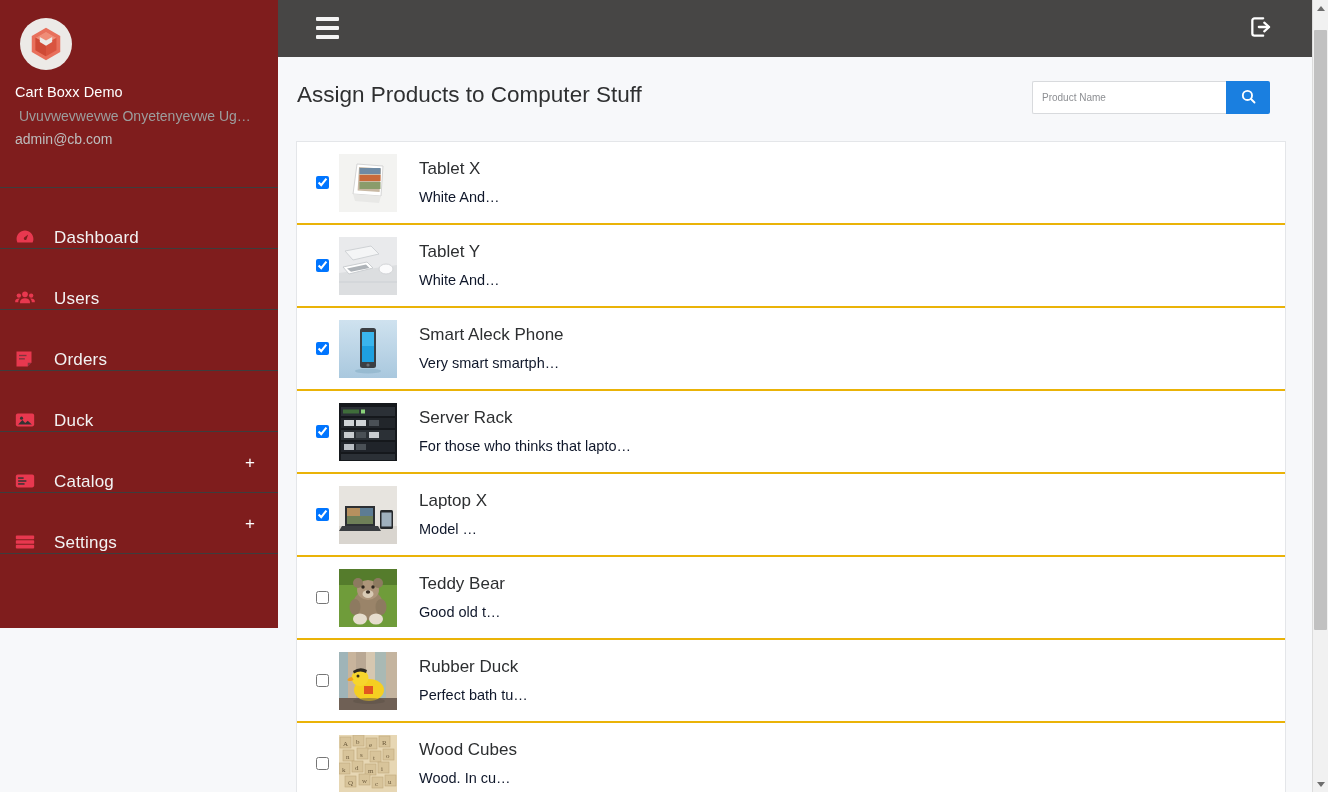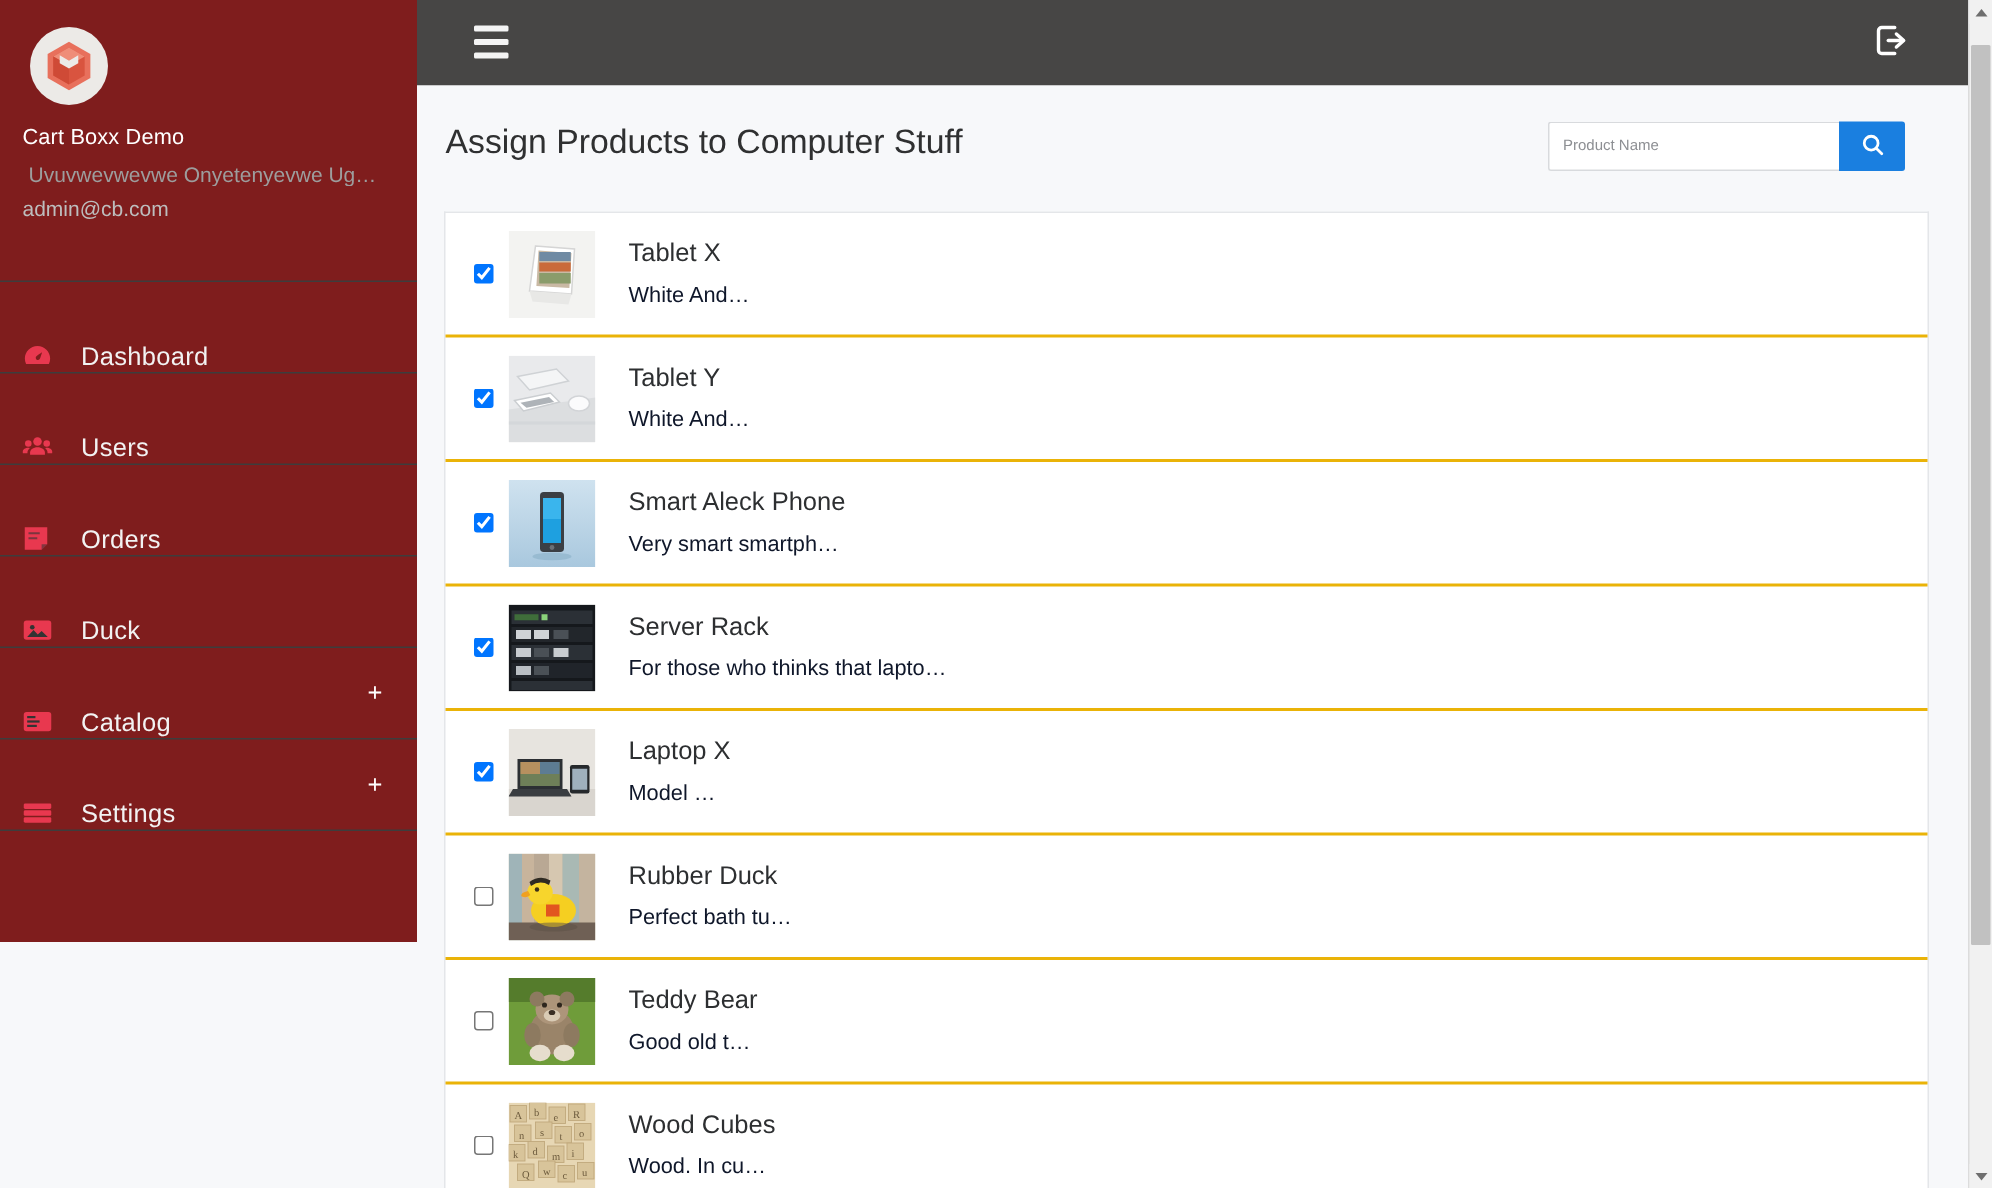--- a/index.html
+++ b/index.html
@@ -425,66 +425,66 @@
         <div class="row-text">
           <div class="row-title">Laptop X</div>
           <div class="row-desc">Model …</div>
         </div>
       </div>
 
       <div class="product-row">
         <input class="row-check" type="checkbox" style="">
         <div class="row-thumb">
           <svg viewBox="0 0 58 58">
+            <rect width="58" height="58" fill="#6f9c3a"></rect>
+            <rect x="0" y="0" width="58" height="16" fill="#557c2c"></rect>
+            <ellipse cx="29" cy="36" rx="15" ry="15" fill="#9a8469"></ellipse>
+            <ellipse cx="29" cy="21" rx="11" ry="10" fill="#ad957a"></ellipse>
+            <circle cx="19" cy="14" r="5" fill="#8d7a60"></circle>
+            <circle cx="39" cy="14" r="5" fill="#8d7a60"></circle>
+            <ellipse cx="29" cy="25" rx="5.5" ry="4" fill="#d9cbb5"></ellipse>
+            <ellipse cx="29" cy="23" rx="2.2" ry="1.7" fill="#3a2f24"></ellipse>
+            <circle cx="24" cy="18" r="1.7" fill="#2e261d"></circle>
+            <circle cx="34" cy="18" r="1.7" fill="#2e261d"></circle>
+            <ellipse cx="16" cy="38" rx="5.5" ry="8" fill="#8d7a60"></ellipse>
+            <ellipse cx="42" cy="38" rx="5.5" ry="8" fill="#8d7a60"></ellipse>
+            <ellipse cx="21" cy="50" rx="7" ry="5.5" fill="#e6ddcd"></ellipse>
+            <ellipse cx="37" cy="50" rx="7" ry="5.5" fill="#e6ddcd"></ellipse>
+          </svg>
+        </div>
+        <div class="row-text">
+          <div class="row-title">Teddy Bear</div>
+          <div class="row-desc">Good old t…</div>
+        </div>
+      </div>
+
+      <div class="product-row">
+        <input class="row-check" type="checkbox" style="">
+        <div class="row-thumb">
+          <svg viewBox="0 0 58 58">
             <rect width="58" height="58" fill="#cdbba6"></rect>
             <rect x="0" y="0" width="9" height="58" fill="#9fb4b8"></rect>
             <rect x="9" y="0" width="8" height="58" fill="#c8b49c"></rect>
             <rect x="17" y="0" width="10" height="58" fill="#b9a894"></rect>
             <rect x="27" y="0" width="9" height="58" fill="#d6c7b0"></rect>
             <rect x="36" y="0" width="11" height="58" fill="#a9b9b4"></rect>
             <rect x="47" y="0" width="11" height="58" fill="#c4b49f"></rect>
             <rect x="0" y="46" width="58" height="12" fill="#6f6055"></rect>
             <ellipse cx="30" cy="38" rx="15" ry="11" fill="#f5cf21"></ellipse>
             <ellipse cx="21" cy="26" rx="8.5" ry="8" fill="#f7d52c"></ellipse>
             <path d="M13 25 q-5 1 -4.5 3.5 q4 1.5 6 -.8z" fill="#f0a020"></path>
             <circle cx="19" cy="24" r="1.5" fill="#3a2f18"></circle>
             <path d="M14 19 q7-5 14-1 l-1 3 q-6-3.5-12 .6z" fill="#2f2a22"></path>
             <rect x="25" y="34" width="9" height="8" fill="#e2561f"></rect>
             <ellipse cx="30" cy="49" rx="16" ry="3" fill="#5c4f45" opacity=".5"></ellipse>
           </svg>
         </div>
         <div class="row-text">
           <div class="row-title">Rubber Duck</div>
           <div class="row-desc">Perfect bath tu…</div>
-        </div>
-      </div>
-
-      <div class="product-row">
-        <input class="row-check" type="checkbox" style="">
-        <div class="row-thumb">
-          <svg viewBox="0 0 58 58">
-            <rect width="58" height="58" fill="#6f9c3a"></rect>
-            <rect x="0" y="0" width="58" height="16" fill="#557c2c"></rect>
-            <ellipse cx="29" cy="36" rx="15" ry="15" fill="#9a8469"></ellipse>
-            <ellipse cx="29" cy="21" rx="11" ry="10" fill="#ad957a"></ellipse>
-            <circle cx="19" cy="14" r="5" fill="#8d7a60"></circle>
-            <circle cx="39" cy="14" r="5" fill="#8d7a60"></circle>
-            <ellipse cx="29" cy="25" rx="5.5" ry="4" fill="#d9cbb5"></ellipse>
-            <ellipse cx="29" cy="23" rx="2.2" ry="1.7" fill="#3a2f24"></ellipse>
-            <circle cx="24" cy="18" r="1.7" fill="#2e261d"></circle>
-            <circle cx="34" cy="18" r="1.7" fill="#2e261d"></circle>
-            <ellipse cx="16" cy="38" rx="5.5" ry="8" fill="#8d7a60"></ellipse>
-            <ellipse cx="42" cy="38" rx="5.5" ry="8" fill="#8d7a60"></ellipse>
-            <ellipse cx="21" cy="50" rx="7" ry="5.5" fill="#e6ddcd"></ellipse>
-            <ellipse cx="37" cy="50" rx="7" ry="5.5" fill="#e6ddcd"></ellipse>
-          </svg>
-        </div>
-        <div class="row-text">
-          <div class="row-title">Teddy Bear</div>
-          <div class="row-desc">Good old t…</div>
         </div>
       </div>
 
       <div class="product-row">
         <input class="row-check" type="checkbox" style="">
         <div class="row-thumb">
           <svg viewBox="0 0 58 58">
             <rect width="58" height="58" fill="#e7d7b4"></rect>
             <g fill="#d8c49a" stroke="#c0a87c" stroke-width=".6">
               <rect x="1" y="2" width="11" height="11"></rect>

